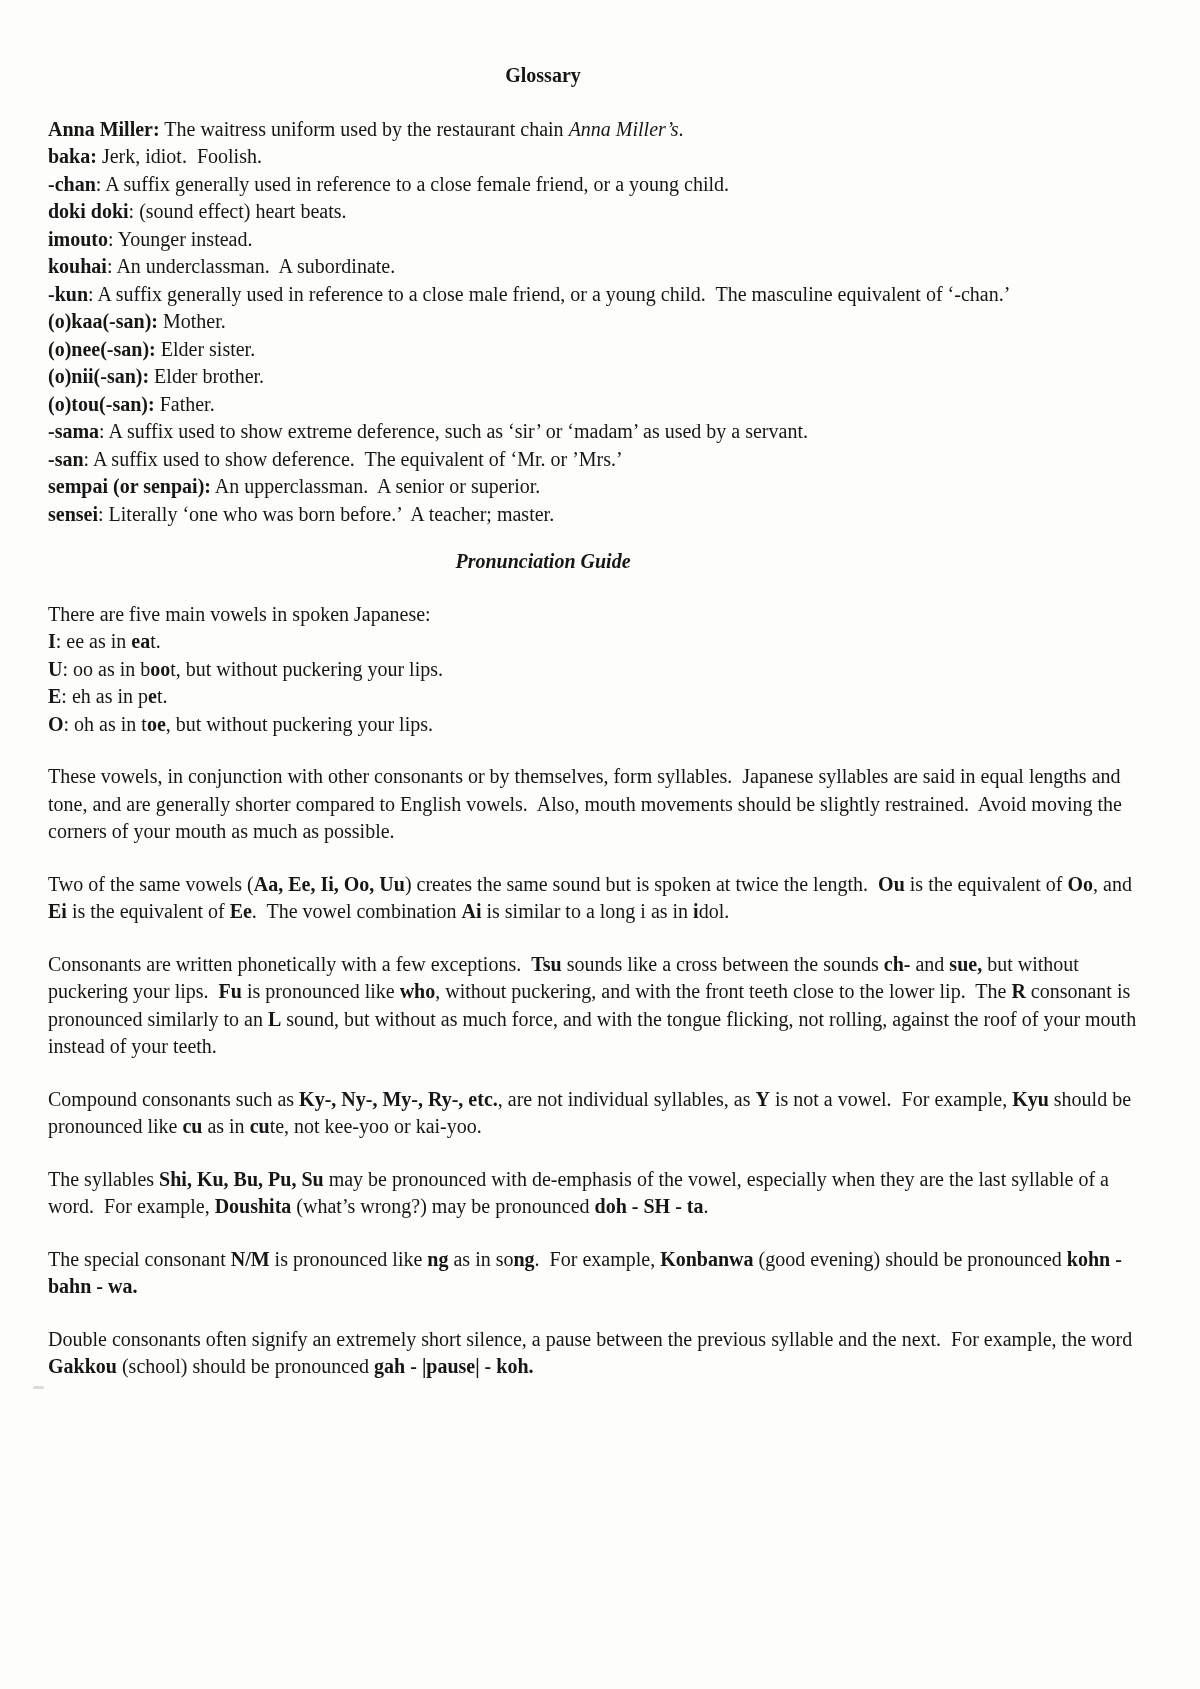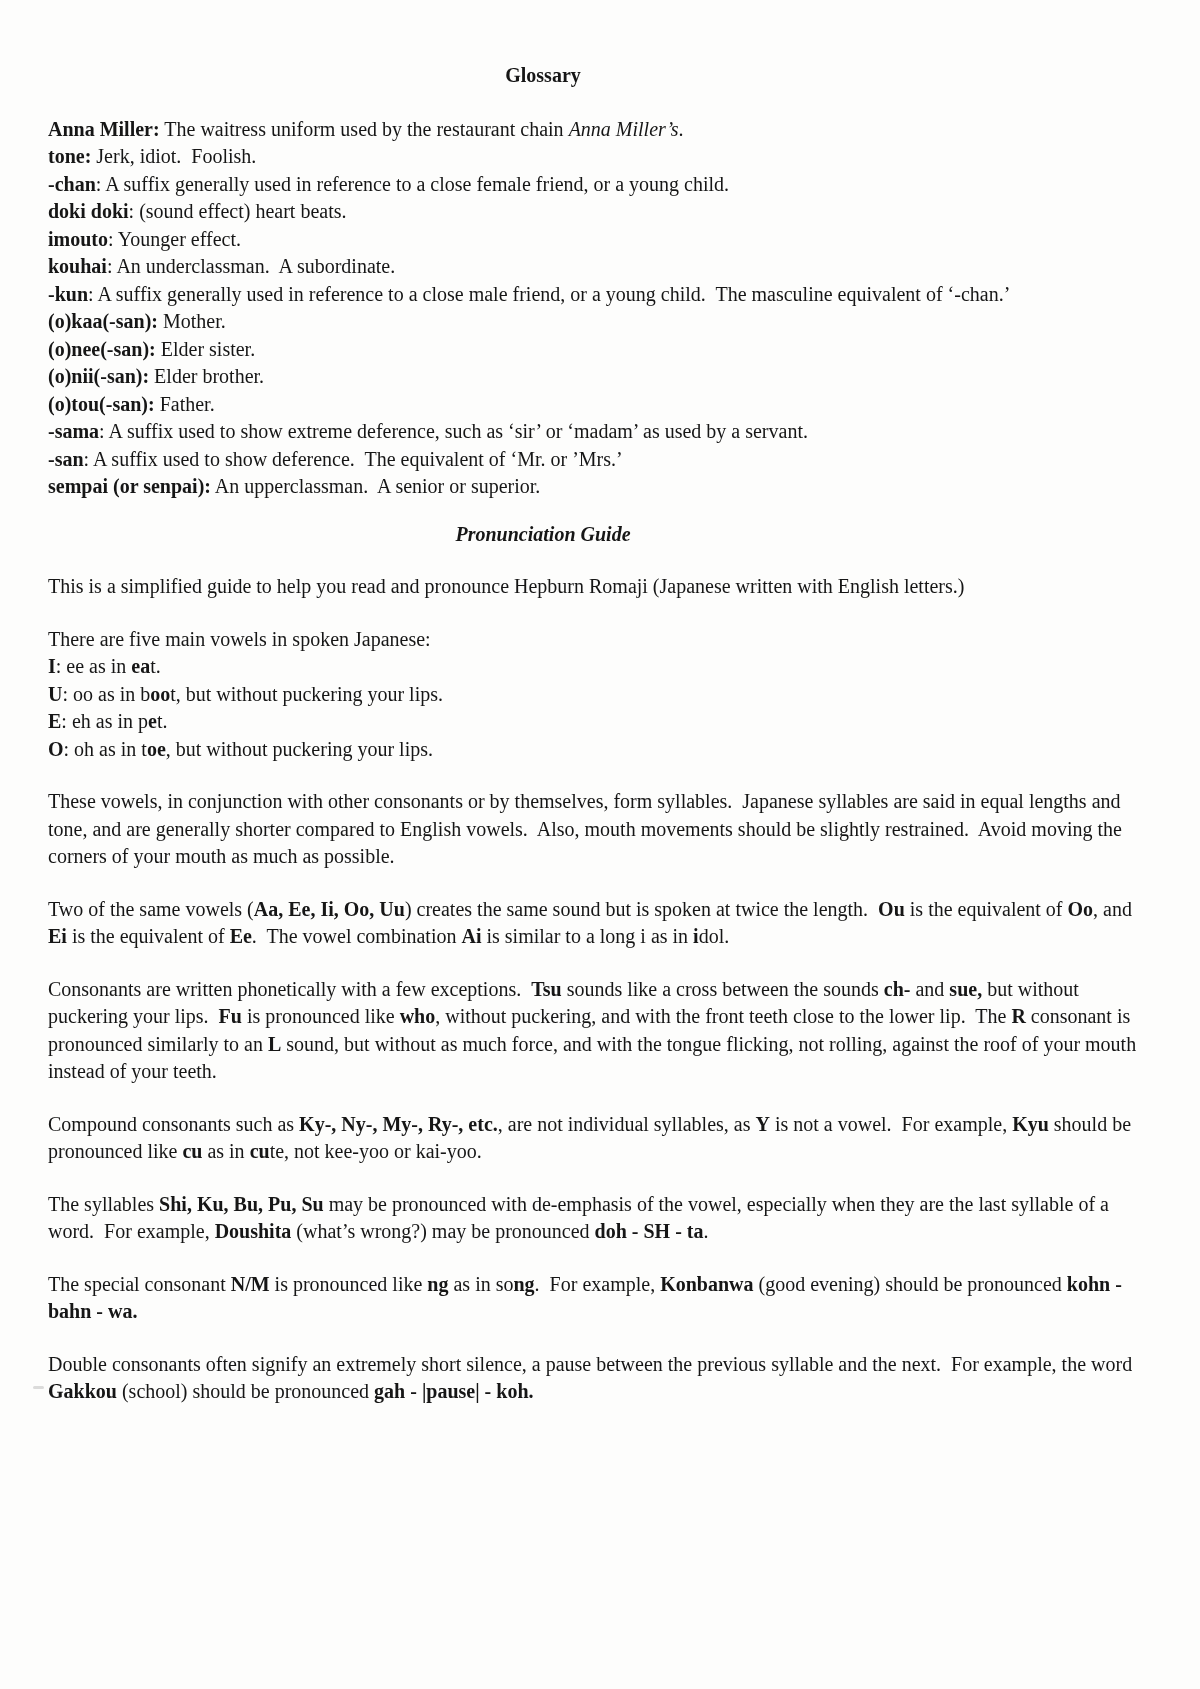--- a/index.html
+++ b/index.html
@@ -39,39 +39,37 @@
     border-radius: 2px;
   }
 </style>
 </head>
 <body>
 
 <div class="page">
   <div class="heading">Glossary</div>
   <div class="glossary" id="glossary-list">
       <div class="entry"><span class="b">Anna Miller:</span><span> The waitress uniform used by the restaurant chain </span><span class="i">Anna Miller’s</span><span>.</span></div>
-      <div class="entry"><span class="b">tone:</span><span> Jerk, idiot.  Foolish.</span></div>
+      <div class="entry"><span class="b">baka:</span><span> Jerk, idiot.  Foolish.</span></div>
       <div class="entry"><span class="b">-chan</span><span>: A suffix generally used in reference to a close female friend, or a young child.</span></div>
       <div class="entry"><span class="b">doki doki</span><span>: (sound effect) heart beats.</span></div>
-      <div class="entry"><span class="b">imouto</span><span>: Younger effect.</span></div>
+      <div class="entry"><span class="b">imouto</span><span>: Younger instead.</span></div>
       <div class="entry"><span class="b">kouhai</span><span>: An underclassman.  A subordinate.</span></div>
       <div class="entry"><span class="b">-kun</span><span>: A suffix generally used in reference to a close male friend, or a young child.  The masculine equivalent of ‘-chan.’</span></div>
       <div class="entry"><span class="b">(o)kaa(-san):</span><span> Mother.</span></div>
       <div class="entry"><span class="b">(o)nee(-san):</span><span> Elder sister.</span></div>
       <div class="entry"><span class="b">(o)nii(-san):</span><span> Elder brother.</span></div>
       <div class="entry"><span class="b">(o)tou(-san):</span><span> Father.</span></div>
       <div class="entry"><span class="b">-sama</span><span>: A suffix used to show extreme deference, such as ‘sir’ or ‘madam’ as used by a servant.</span></div>
       <div class="entry"><span class="b">-san</span><span>: A suffix used to show deference.  The equivalent of ‘Mr. or ’Mrs.’</span></div>
       <div class="entry"><span class="b">sempai (or senpai):</span><span> An upperclassman.  A senior or superior.</span></div>
+      <div class="entry"><span class="b">sensei</span><span>: Literally ‘one who was born before.’  A teacher; master.</span></div>
     </div>
   <div class="heading h2">Pronunciation Guide</div>
   <div id="pron-blocks">
-      <div class="block">
-        <div class="line"><span>This is a simplified guide to help you read and pronounce Hepburn Romaji (Japanese written with English letters.)</span></div>
-      </div>
       <div class="block">
         <div class="line"><span>There are five main vowels in spoken Japanese:</span></div>
         <div class="line"><span class="b">I</span><span>: ee as in </span><span class="b">ea</span><span>t.</span></div>
         <div class="line"><span class="b">U</span><span>: oo as in b</span><span class="b">oo</span><span>t, but without puckering your lips.</span></div>
         <div class="line"><span class="b">E</span><span>: eh as in p</span><span class="b">e</span><span>t.</span></div>
         <div class="line"><span class="b">O</span><span>: oh as in t</span><span class="b">oe</span><span>, but without puckering your lips.</span></div>
       </div>
       <div class="block">
         <div class="line"><span>These vowels, in conjunction with other consonants or by themselves, form syllables.  Japanese syllables are said in equal lengths and tone, and are generally shorter compared to English vowels.  Also, mouth movements should be slightly restrained.  Avoid moving the corners of your mouth as much as possible.</span></div>
       </div>

